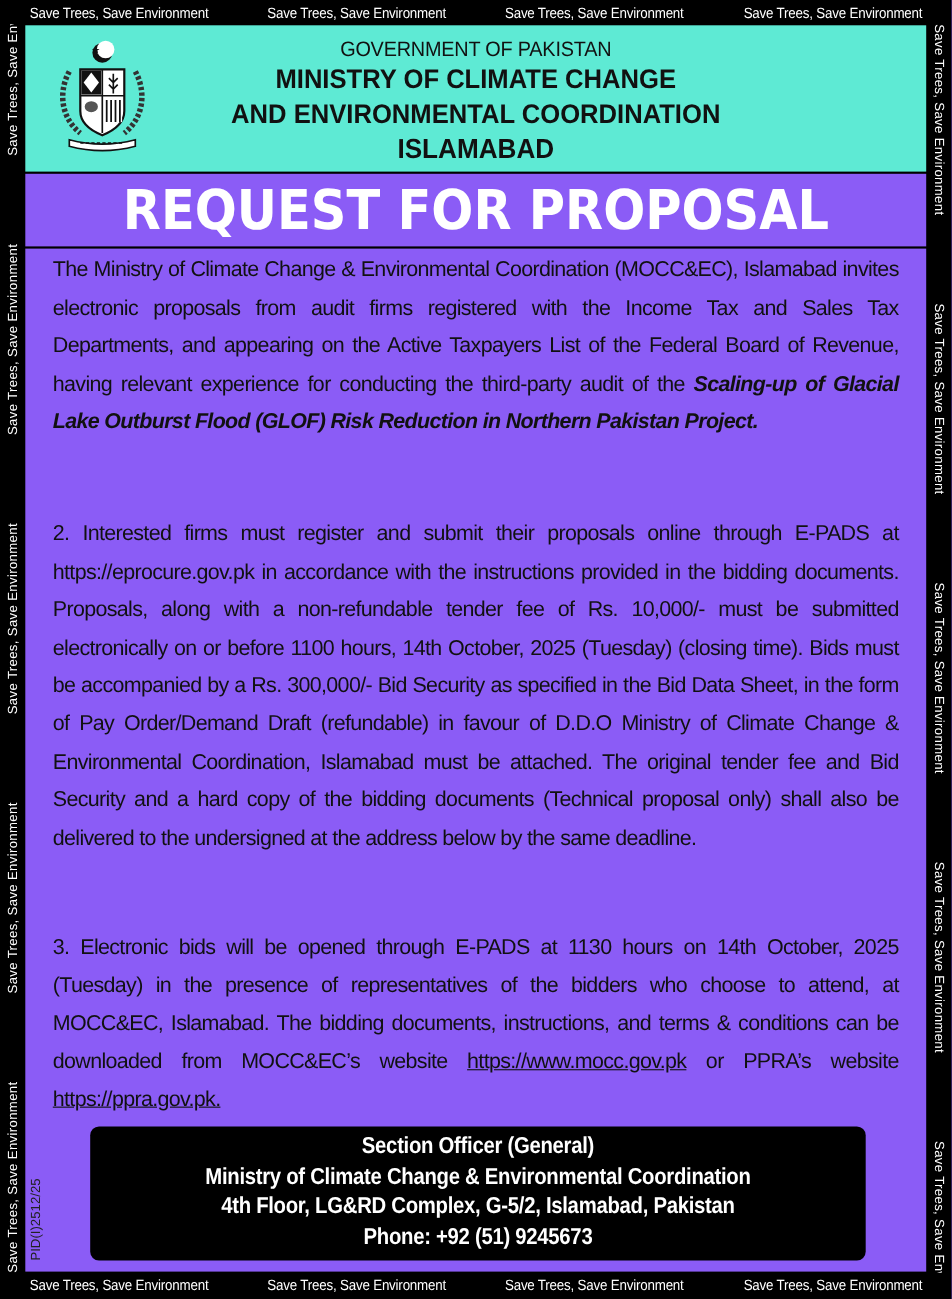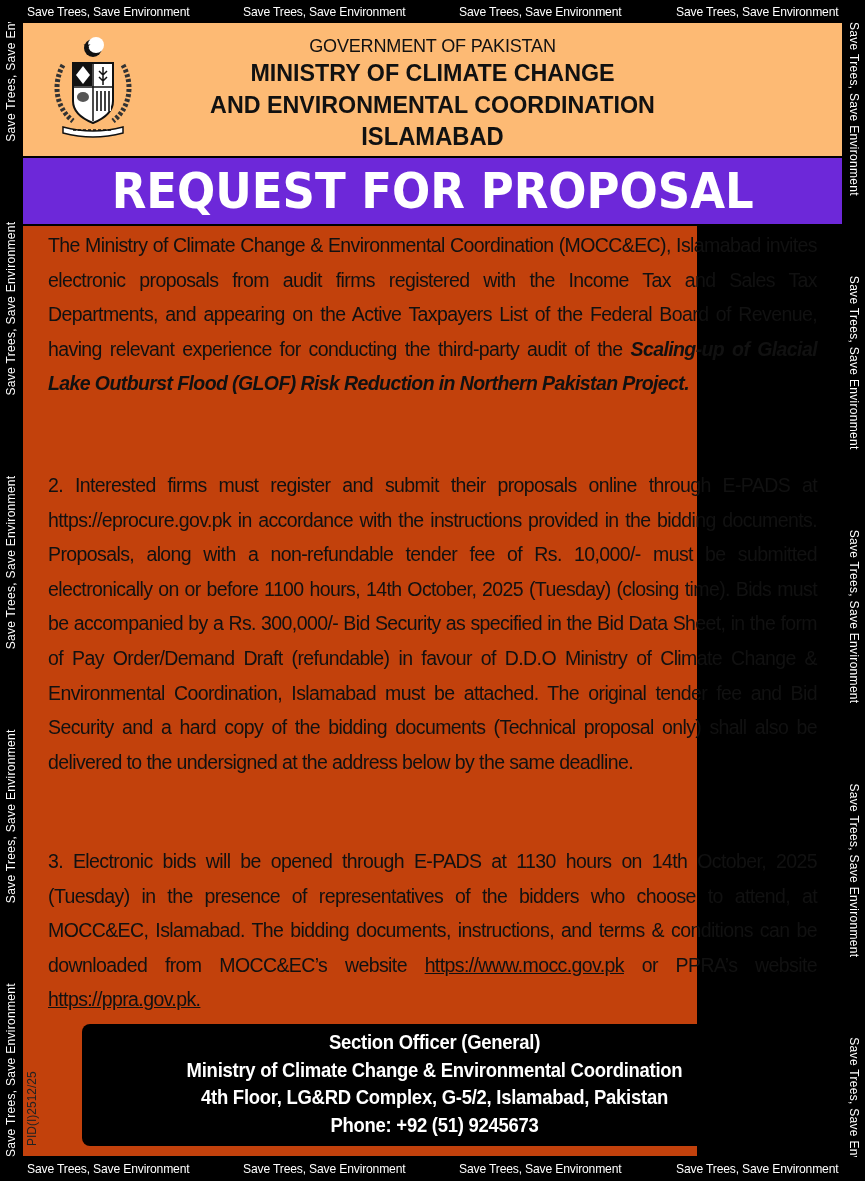--- a/index.html
+++ b/index.html
@@ -14,39 +14,39 @@
   .strip-h span { transform: scaleX(0.9); white-space:nowrap; }
   
   .strip-v { position:absolute; top:22px; width:22px; height:1135px; overflow:hidden; }
   .strip-v.left { left:0; }
   .strip-v.right { left:843px; }
   .strip-v .rot { position:absolute; white-space:nowrap; color:#fff; font-size:12px; letter-spacing:0.3px;
                   display:flex; gap:80px; }
   .strip-v.left .rot { transform-origin: 0 0; transform: rotate(-90deg); left:4px; top:1135px; }
   .strip-v.right .rot { transform-origin: 0 0; transform: rotate(90deg); left:18px; top:0; }
 
-  .header { position:absolute; left:23px; top:23px; width:819px; height:133px; background:#fdba74; }
+  .header { position:absolute; left:23px; top:23px; width:819px; height:133px; background:#5eead4; }
   .emblem { position:absolute; left:26px; top:12px; width:88px; height:104px; }
   .uraan { position:absolute; left:706px; top:14px; width:100px; height:110px; text-align:center; }
   .uraan .bird { width:60px; height:56px; margin:0 auto; display:block; }
   .uraan .brand { font-family: "DejaVu Sans", sans-serif; font-weight:bold; font-size:16.5px; line-height:17px; letter-spacing:-0.5px; color:#111; }
   .uraan .rule { width:94px; height:1px; background:#777; margin:2px auto 2px; }
   .uraan .urdu { font-size:9px; color:#333; }
   .h-line { position:absolute; left:0; width:819px; text-align:center; }
   .h-gov { top:12px; font-size:19px; letter-spacing:-0.2px; transform:scaleX(0.95); }
   .h-min1 { top:36px; font-size:24.5px; font-weight:bold; transform:scaleX(0.95); }
   .h-min2 { top:68px; font-size:24.5px; font-weight:bold; transform:scaleX(0.95); }
   .h-city { top:99px; font-size:25px; font-weight:bold; transform:scaleX(0.95); }
 
-  .title-band { position:absolute; left:23px; top:158px; width:819px; height:66px; background:#6d28d9;
+  .title-band { position:absolute; left:23px; top:158px; width:819px; height:66px; background:#8b5cf6;
                 display:flex; justify-content:center; align-items:center; }
   .title-band h1 { margin:0; color:#fff; font-family:"DejaVu Sans", sans-serif; font-weight:bold;
                    font-size:50px; letter-spacing:0px; transform:scaleX(0.9); }
 
-  .body { position:absolute; left:23px; top:226px; width:674px; height:930px; background:#c2410c; }
+  .body { position:absolute; left:23px; top:226px; width:819px; height:930px; background:#8b5cf6; }
   .para { position:absolute; left:25px; width:769px; font-family:"Liberation Sans", sans-serif;
           font-size:19.5px; line-height:34.6px; text-align:justify; letter-spacing:-0.6px;
           font-stretch:condensed; color:#111; }
   .para b { font-weight:normal; }
   .para i.bi { font-style:italic; font-weight:bold; }
   .para a { color:#111; font-weight:normal; text-decoration:underline; }
   .p1 { top:2px; }
   .p2 { top:242px; }
   .p3 { top:618px; }
 

